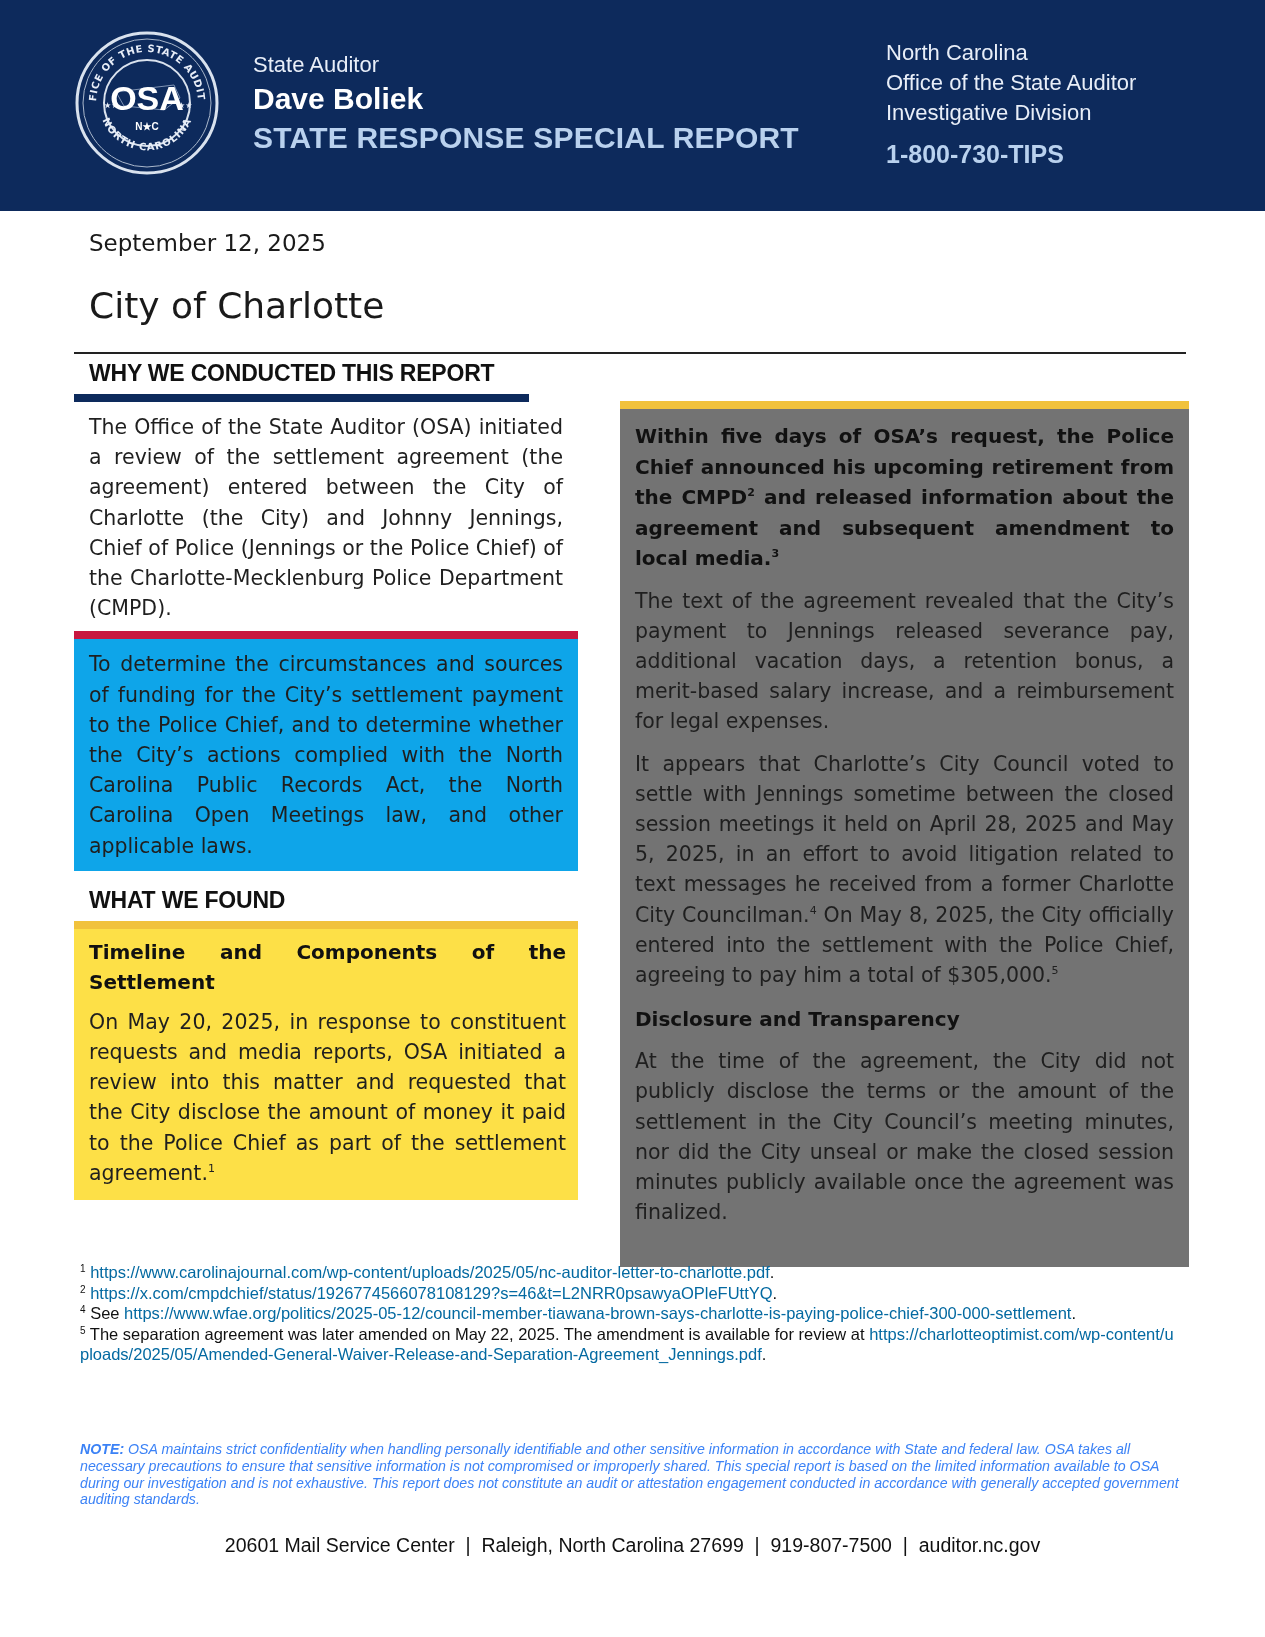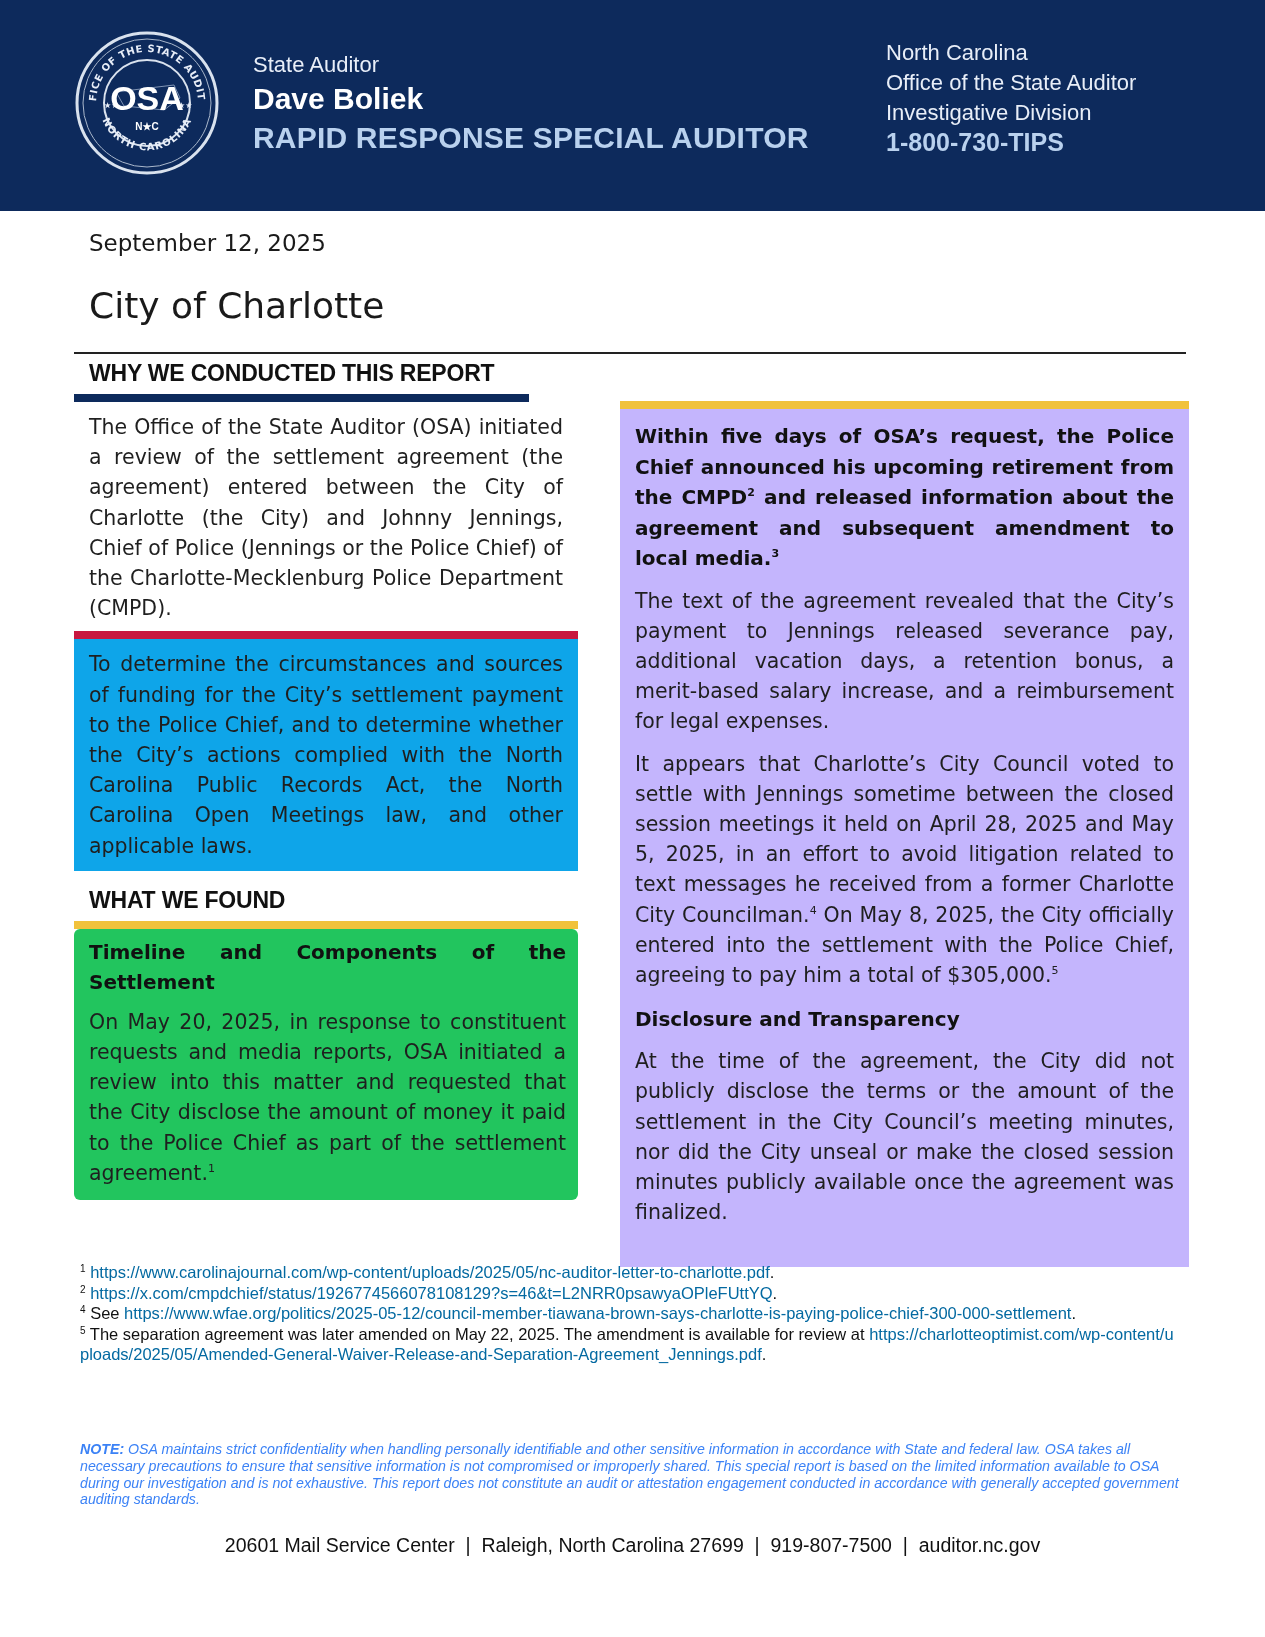--- a/index.html
+++ b/index.html
@@ -7,41 +7,41 @@
   body { position: relative; font-family: "DejaVu Sans", sans-serif; color: #1a1a1a; }
 
   .header { position: absolute; left: 0; top: 0; width: 1265px; height: 211px; background: #0d2a5c; }
   .seal { position: absolute; left: 74px; top: 30px; width: 146px; height: 146px; }
   .hdr-left { position: absolute; left: 253px; top: 50px; color: #ffffff; }
   .hdr-sub { font-family: "Liberation Sans", sans-serif; font-size: 22px; color: #e8eef8; line-height: 30px; }
   .hdr-name { font-family: "Liberation Sans", sans-serif; font-size: 30px; font-weight: bold; color: #ffffff; line-height: 38px; }
   .hdr-report { font-family: "Liberation Sans", sans-serif; font-size: 30px; font-weight: bold; color: #b9d1ee; line-height: 40px; letter-spacing: 0.2px; }
   .hdr-right { position: absolute; left: 886px; top: 38px; color: #e8eef8; }
   .hdr-right .line { font-family: "Liberation Sans", sans-serif; font-size: 22px; line-height: 30px; }
-  .hdr-phone { font-family: "Liberation Sans", sans-serif; font-size: 25px; font-weight: bold; color: #b9d1ee; }
+  .hdr-phone { font-family: "Liberation Sans", sans-serif; font-size: 25px; font-weight: bold; color: #b9d1ee; margin-top: 12px; }
 
   .date { position: absolute; left: 89px; top: 230px; font-family: "DejaVu Sans", sans-serif; font-size: 23px; color: #1a1a1a; }
   .city { position: absolute; left: 89px; top: 285px; font-family: "DejaVu Sans", sans-serif; font-size: 36px; color: #1a1a1a; font-weight: normal; }
   .rule { position: absolute; left: 74px; top: 352px; width: 1112px; height: 1.5px; background: #222; }
 
   .left-col { position: absolute; left: 74px; top: 360px; width: 504px; }
   .sec-title { font-family: "Liberation Sans", sans-serif; font-weight: bold; font-size: 23px; color: #111; padding-left: 15px; letter-spacing: -0.2px; }
   .bar-navy { height: 8px; background: #0d2a5c; width: 455px; margin-top: 7px; }
   .bar-red { height: 8px; background: #c8173f; width: 504px; margin-top: 8px; }
   .bar-gold { height: 8px; background: #f1c23c; width: 504px; margin-top: 7px; }
   .body-text { font-family: "DejaVu Sans", sans-serif; font-size: 20.5px; line-height: 30.2px; text-align: justify; color: #1f1f1f; }
   .p-why { padding: 10px 15px 0 15px; width: 504px; }
   .box-pink { background: #0ea5e9; padding: 10px 15px 10px 15px; }
-  .box-cream { background: #22c55e; padding: 8px 12px 12px 15px; border-radius: 6px; }
+  .box-cream { background: #fde047; padding: 8px 12px 12px 15px; }
   .sub-head { font-family: "DejaVu Sans", sans-serif; font-weight: bold; font-size: 20px; line-height: 30px; text-align: justify; color: #111; }
   sup { font-size: 11px; vertical-align: super; line-height: 0; }
 
   .right-col { position: absolute; left: 620px; top: 401px; width: 569px; }
   .right-bar { height: 8px; background: #f1c23c; }
-  .right-box { background: #c4b5fd; padding: 12px 15px 12px 15px; height: 858px; }
+  .right-box { background: #737373; padding: 12px 15px 12px 15px; height: 858px; }
   .bold-lead { font-family: "DejaVu Sans", sans-serif; font-weight: bold; font-size: 20px; line-height: 30.5px; text-align: justify; color: #111; }
   .rp { margin-top: 12px; }
 
   .footnotes { position: absolute; left: 80px; top: 1262px; width: 1100px; font-family: "Liberation Sans", sans-serif; font-size: 16.5px; line-height: 20.5px; color: #111; }
   .footnotes a { color: #0369a1; }
   .fn sup { font-size: 10px; }
 
   .note { position: absolute; left: 80px; top: 1441px; width: 1110px; font-family: "Liberation Sans", sans-serif; font-size: 14.2px; line-height: 16.8px; font-style: italic; color: #3b82f6; text-align: left; }
   .note b { font-style: italic; }
 
@@ -68,21 +68,21 @@
     <text x="30" y="78" font-family="DejaVu Sans, sans-serif" font-size="8" fill="#e8eef8">★★</text>
     <text x="104" y="78" font-family="DejaVu Sans, sans-serif" font-size="8" fill="#e8eef8">★★</text>
     <path d="M 42 62 L 100 55 L 106 68 L 90 80 L 50 76 Z" fill="none" stroke="#7f93b3" stroke-width="1"></path>
     <text x="73" y="80" text-anchor="middle" font-family="Liberation Sans, sans-serif" font-size="34" font-weight="bold" fill="#ffffff">OSA</text>
     <text x="73" y="100" text-anchor="middle" font-family="Liberation Sans, sans-serif" font-size="10" font-weight="bold" fill="#ffffff">N★C</text>
   </svg>
 
   <div class="hdr-left">
     <div class="hdr-sub">State Auditor</div>
     <div class="hdr-name">Dave Boliek</div>
-    <div class="hdr-report">RAPID RESPONSE SPECIAL AUDITOR</div>
+    <div class="hdr-report">STATE RESPONSE SPECIAL REPORT</div>
   </div>
 
   <div class="hdr-right">
     <div class="line">North Carolina</div>
     <div class="line">Office of the State Auditor</div>
     <div class="line">Investigative Division</div>
     <div class="hdr-phone">1-800-730-TIPS</div>
   </div>
 </div>
 

